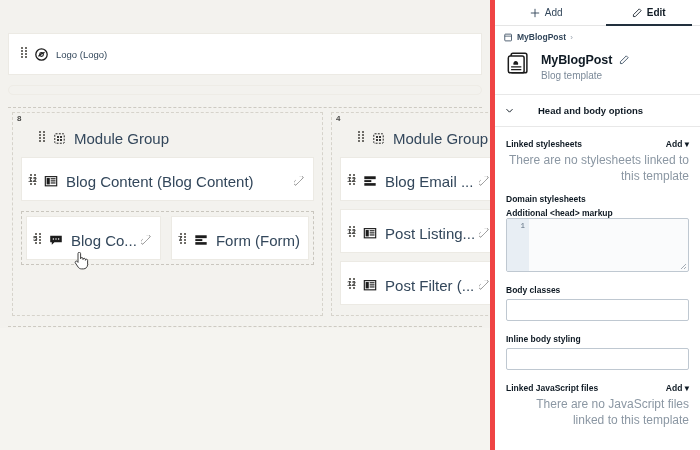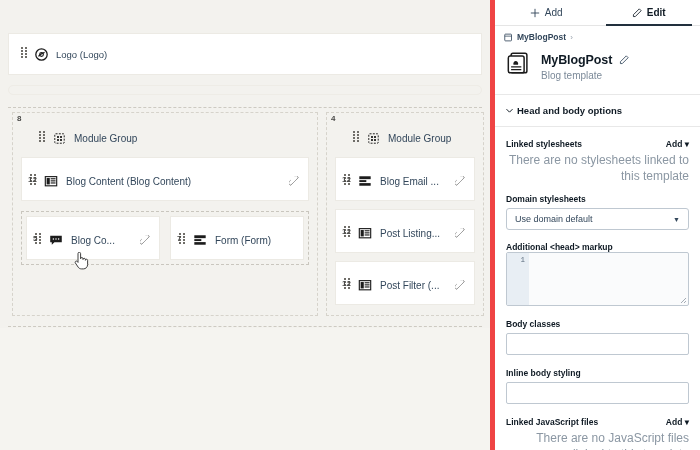--- a/index.html
+++ b/index.html
@@ -98,21 +98,21 @@
     grid-template-columns: 2px 2px;
     grid-template-rows: repeat(4, 2px);
     gap: 1px 2px;
     margin-right: 7px;
     flex: 0 0 auto;
   }
   .drag-handle i { background: #6f6d68; display:block; width:2px; height:2px;}
 
   .mod-icon { flex: 0 0 auto; margin-right: 8px; display:flex; align-items:center;}
   .mod-label {
-    font-size: 10px;
+    font-size: 15px;
     color: #33475b;
     white-space: nowrap;
     overflow: hidden;
     flex: 1 1 auto;
   }
   .unlink { flex: 0 0 auto; margin-left: 4px; opacity: .55; }
 
   .footer-band { padding: 0 4px; }
   .footer-bar {
     margin-top: 10px;
@@ -175,21 +175,21 @@
     display: flex; align-items: flex-start; gap: 9px;
     padding: 4px 10px 13px 11px;
     border-bottom: 1px solid #e8e8e8;
   }
   .tmpl-text { padding-top: 2px; }
   .tmpl-title-row { display: flex; align-items: center; gap: 7px; }
   .tmpl-title { font-size: 12.5px; font-weight: bold; color: #0f1a24; letter-spacing:-0.1px;}
   .tmpl-sub { font-size: 10px; color: #7c8a99; margin-top: 3px; }
 
   .section-head {
-    display: flex; align-items: center; gap: 3px;
+    display: flex; align-items: center; gap: 24px;
     padding: 10px 10px 10px 10px;
     border-bottom: 1px solid #e8e8e8;
     font-size: 9.5px; font-weight: bold; color: #0f1a24;
     cursor: pointer;
   }
 
   .form { padding: 12px 11px 0 11px; }
   .fld-head {
     display: flex; align-items: center; justify-content: space-between;
     margin-bottom: 4px;
@@ -590,24 +590,20 @@
       <div class="fld-head">
         <span class="fld-label">Linked stylesheets</span>
         <span class="fld-add">
           <span>Add</span>
           <span>▾</span>
         </span>
       </div>
       <div class="fld-note">There are no stylesheets linked to this template</div>
 
       <div class="fld-label" style="margin-bottom:4px">Domain stylesheets</div>
-      <div class="select">
-        <span>Use domain default</span>
-        <span class="sel-caret">▼</span>
-      </div>
 
       <div class="fld-label" style="">Additional &lt;head&gt; markup</div>
       <div class="code-wrap">
         <div class="gutter">1</div>
         <div class="code-area"></div>
         <span class="resize-grip">
           <svg width="8" height="8" viewBox="0 0 8 8">
               <path d="M7 2 2 7M7 5 5 7" stroke="#9aa3ad" stroke-width="0.9"></path>
             </svg>
         </span>

